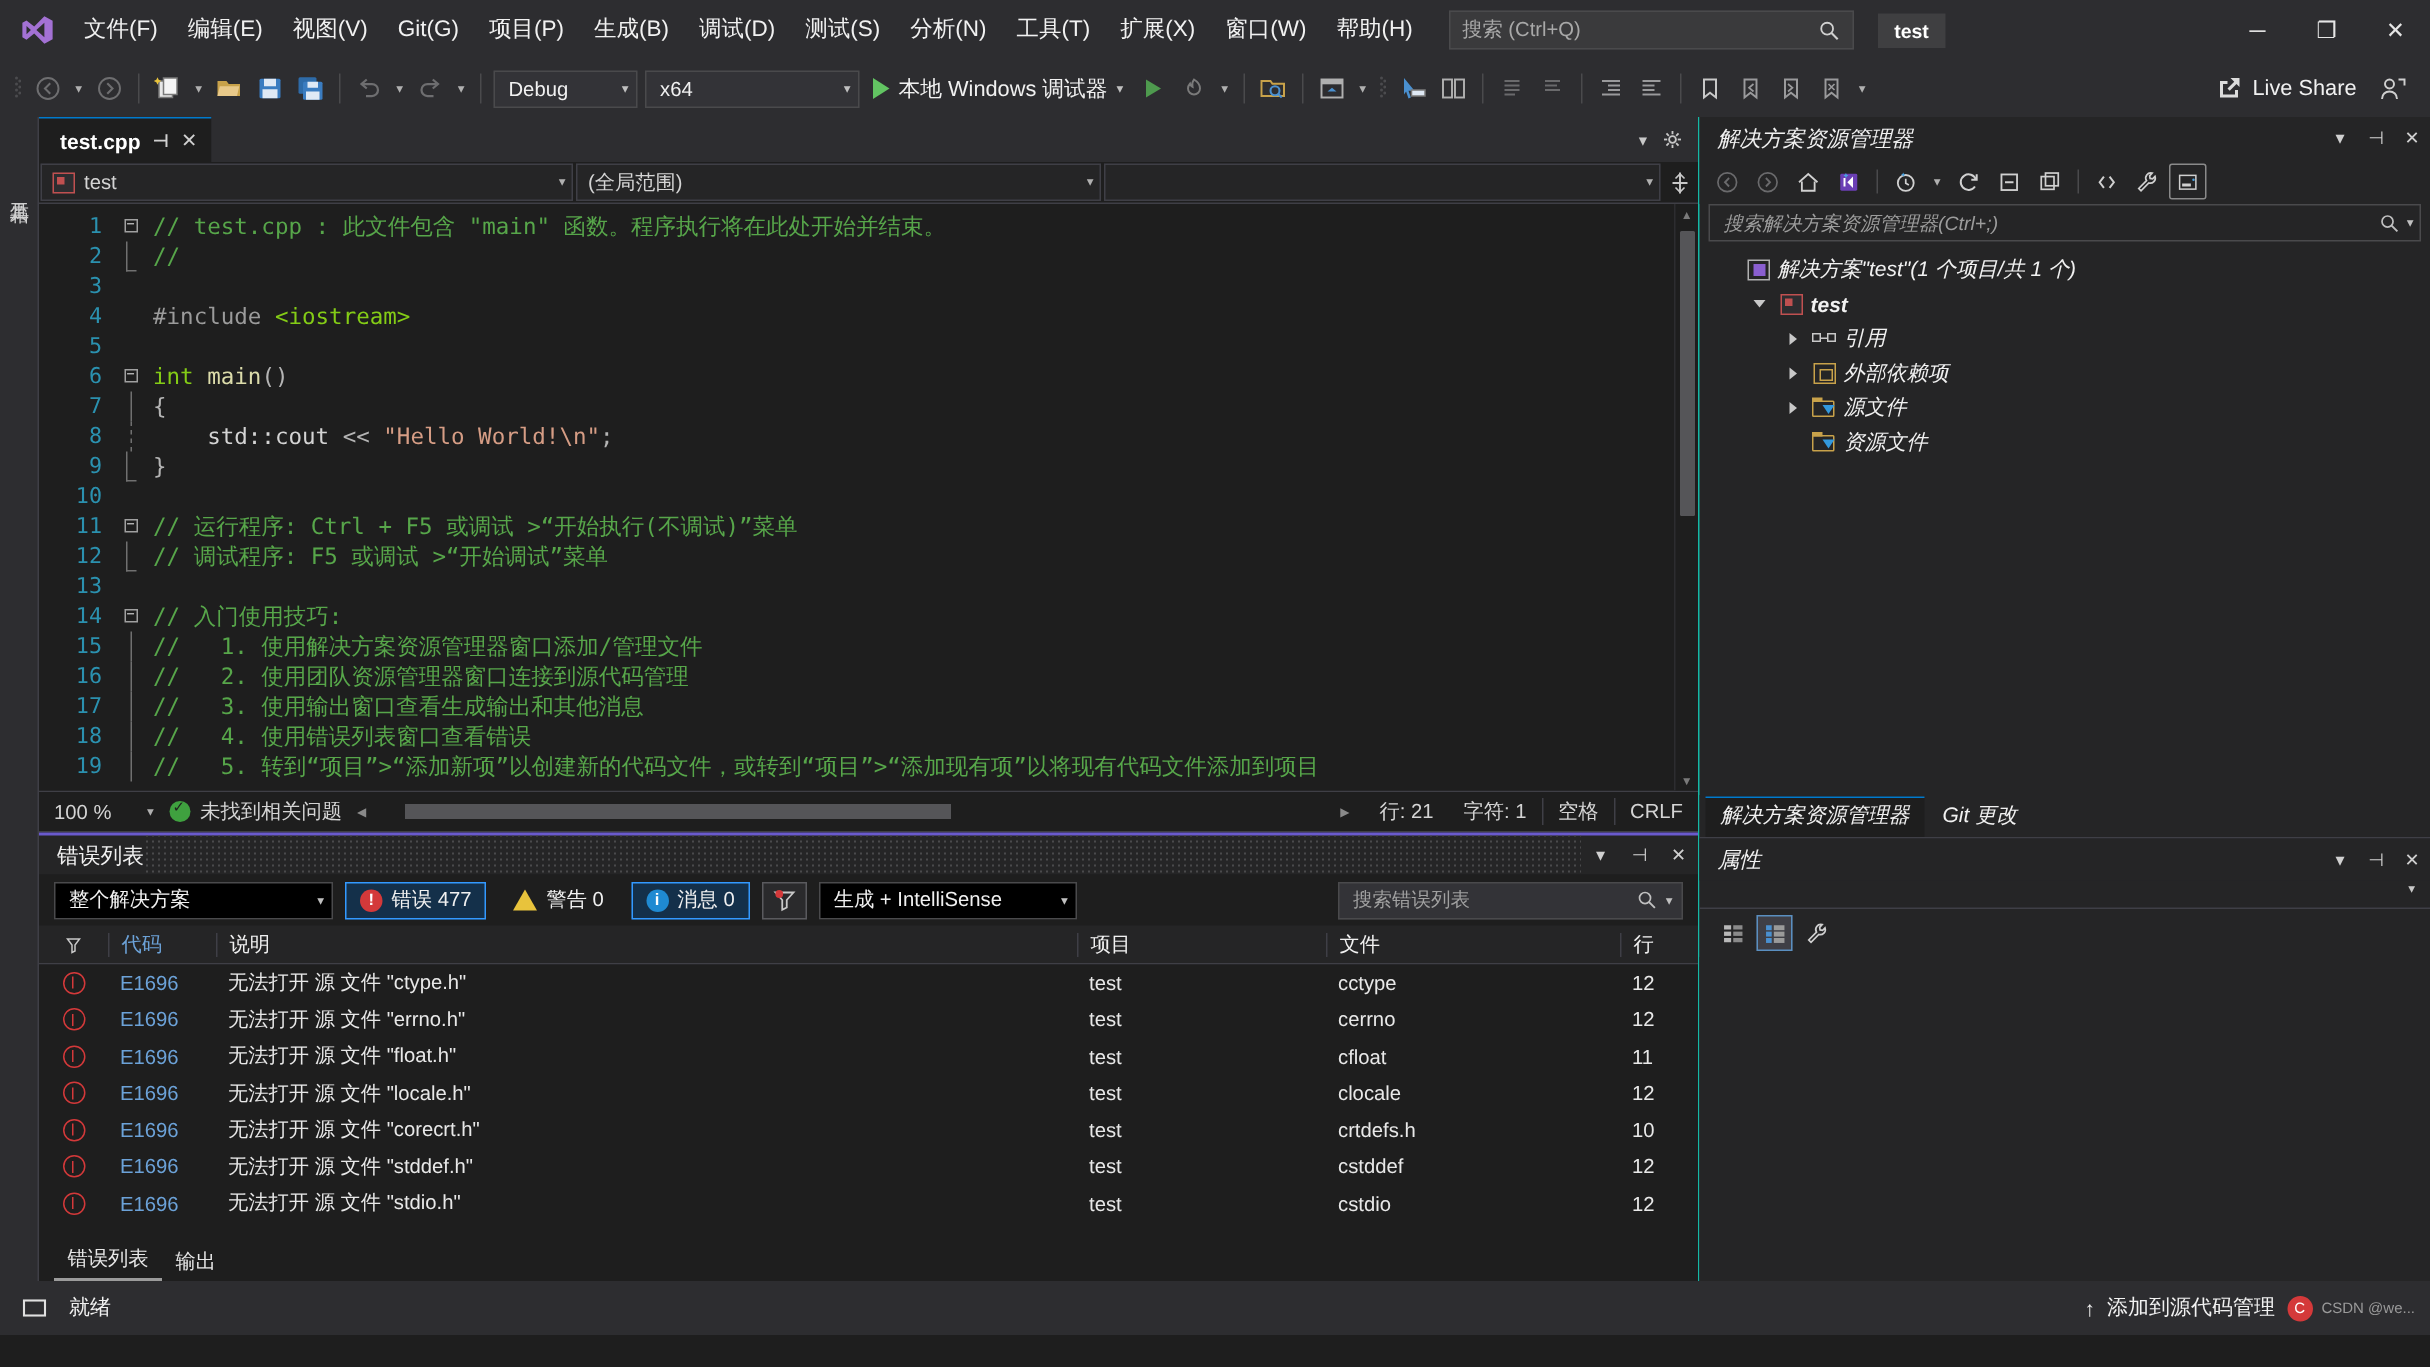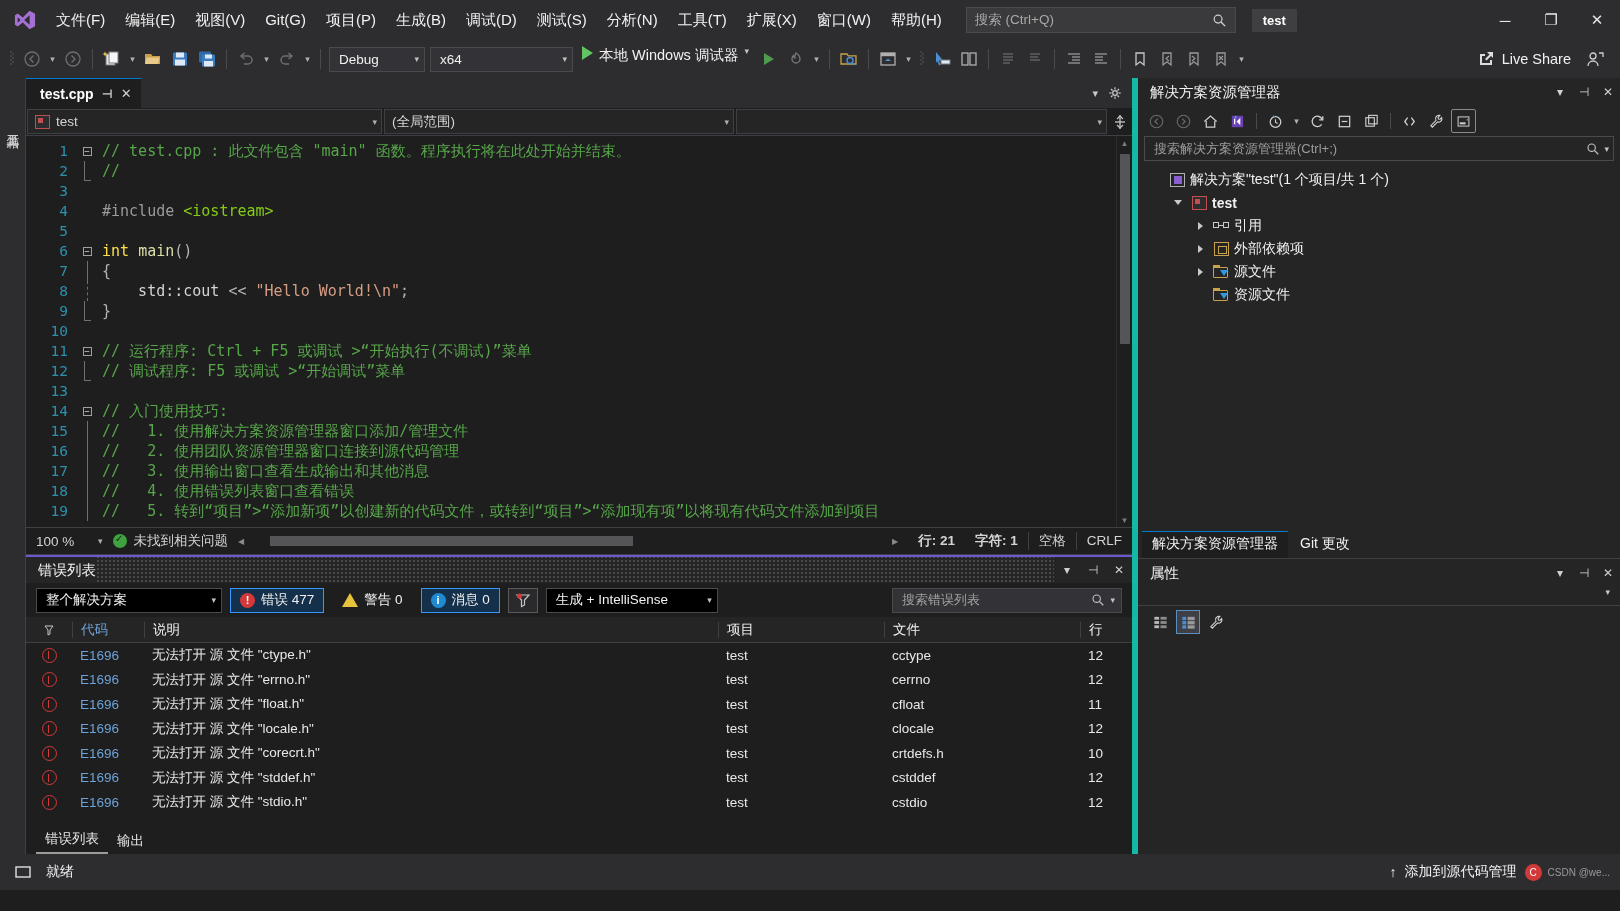--- a/index.html
+++ b/index.html
@@ -50,21 +50,21 @@
   .tb-btn svg { display: block; }
   .tb-caret { width: 13px; height: 26px; display: flex; align-items: center; justify-content: center; color: #b0b0b0; font-size: 9px; }
   .tb-sep { width: 1px; height: 20px; background: #4a4a4c; margin: 0 5px; }
   .tb-combo {
     height: 25px; background: #333337; border: 1px solid #4a4a4c; color: #f1f1f1;
     font-size: 13.5px; display: flex; align-items: center; padding: 0 5px 0 9px; gap: 6px; margin: 0 2px;
   }
   .tb-combo .lbl { flex: 1; white-space: nowrap; }
   .tb-combo .cv { color: #c0c0c0; font-size: 9px; }
   .tb-run {
-    display: flex; align-items: flex-start; gap: 6px; height: 26px; padding: 0 6px;
+    display: flex; align-items: center; gap: 6px; height: 26px; padding: 0 6px;
     font-size: 14.5px; color: #f1f1f1; white-space: nowrap;
   }
   .tri { width: 0; height: 0; border-left: 11px solid #62c462; border-top: 7px solid transparent; border-bottom: 7px solid transparent; }
   .tri.sm { border-left-color: #4ea64e; border-left-width: 10px; border-top-width: 6px; border-bottom-width: 6px; }
   .liveshare { display: flex; align-items: center; gap: 7px; font-size: 14.5px; padding: 0 10px; height: 28px; }
 
   
   .body { flex: 1 1 auto; display: flex; min-height: 0; }
   .leftrail {
     width: 26px; flex: 0 0 26px; background: #2d2d30; border-right: 1px solid #3f3f46;
@@ -115,21 +115,21 @@
   .fold { width: 18px; flex: 0 0 18px; text-align: center; color: #9a9a9a; font-size: 11px; position: relative; }
   .fbox {
     display: inline-block; width: 9px; height: 9px; border: 1px solid #a0a0a0; line-height: 7px;
     font-size: 9px; text-align: center; color: #d0d0d0; vertical-align: middle;
   }
   .fbar { display:inline-block; width:1px; height:20px; background:#707070; vertical-align: middle; }
   .fbar.dash { background: transparent; border-left: 1px dashed #707070; width:0; }
   .fend { display:inline-block; width:7px; height:20px; border-left:1px solid #707070; border-bottom:1px solid #707070; vertical-align: middle;}
   .ctext { padding-left: 6px; }
   .cmt { color: #57a64a; }
-  .kw  { color: #fde047; }
+  .kw  { color: #84cc16; }
   .pre { color: #9b9b9b; }
   .str { color: #d69d85; }
   .inc { color: #84cc16; }
   .fn  { color: #dcdcaa; }
   .pl  { color: #d4d4d4; }
   .op  { color: #b4b4b4; }
 
   .vscroll {
     width: 16px; flex: 0 0 16px; background: #1e1e1e; border-left: 1px solid #2d2d30; position: relative;
   }
@@ -144,21 +144,21 @@
   .zoom { width: 72px; padding-left: 10px; }
   .zoomcv { color: #b0b0b0; font-size: 9px; padding-right: 10px;}
   .issue { display: flex; align-items: center; gap: 7px; }
   .ok-dot { width: 14px; height: 14px; border-radius: 50%; background: #3fa13f; position: relative; }
   .ok-dot:after { content: "✓"; position: absolute; left: 2.5px; top: -1px; font-size: 10px; color: #1e1e1e; font-weight: bold;}
   .hscroll { flex: 1 1 auto; margin: 0 10px; height: 14px; background: #1e1e1e; display: flex; align-items: center; position: relative;}
   .hscroll .har { color: #8a8a8a; font-size: 8px; }
   .hscroll .htrack { flex:1 1 auto; height: 10px; position: relative; }
   .hscroll .hthumb { position: absolute; top: 0; height: 10px; background: #555558; }
   .stat-cell { padding: 0 10px; white-space: nowrap; border-left: 1px solid #3f3f46; height: 18px; line-height: 18px;}
-  .stat-cell.nb { border-left: none; font-weight: bold; }
+  .stat-cell.nb { border-left: none; }
 
   
   .errpanel { flex: 0 0 300px; height: 300px; background: #1e1e1e; display: flex; flex-direction: column; border-top: 1px solid #3f3f46;}
   .errhead {
     height: 28px; flex: 0 0 28px; background: #252526; display: flex; align-items: center;
     border-top: 2px solid #6a5acd; padding-left: 12px; font-size: 14.5px; color: #f1f1f1;
   }
   .errhead .dots { flex: 1 1 auto; height: 100%; }
   .errhead .hc { width: 26px; display: flex; align-items: center; justify-content: center; color: #d0d0d0; font-size: 12px; }
   .errtools { height: 34px; flex: 0 0 34px; display: flex; align-items: center; gap: 8px; padding: 0 10px; background: #1e1e1e;}
@@ -200,21 +200,21 @@
   }
   .err-circle:after { content: ""; position: absolute; left: 5.2px; top: 2.3px; width: 1.6px; height: 8px; background: #d4393a; }
   .ethead .c-code, .ethead .c-desc, .ethead .c-proj, .ethead .c-file, .ethead .c-line { border-left: 1px solid #3f3f46; padding-left: 8px; height: 16px; line-height: 16px;}
   .etrow .c-code, .etrow .c-desc, .etrow .c-proj, .etrow .c-file, .etrow .c-line { padding-left: 8px; }
 
   .errtabs { height: 26px; flex: 0 0 26px; background: #1e1e1e; display: flex; align-items: flex-end; gap: 0; padding-left: 10px; }
   .etab { font-size: 13.5px; padding: 2px 9px 4px; color: #e8e8e8; }
   .etab.active { border-bottom: 2px solid #9b9b9b; }
 
   
-  .rightdock { width: 488px; flex: 0 0 488px; background: #252526; display: flex; flex-direction: column; border-left: 6px solid #14b8a6;}
+  .rightdock { width: 488px; flex: 0 0 488px; background: #252526; display: flex; flex-direction: column; border-left: 1px solid #14b8a6; font-style: italic;}
   .panelhead {
     height: 28px; flex: 0 0 28px; background: #252526; display: flex; align-items: center;
     padding-left: 12px; font-size: 14.5px; color: #f1f1f1;
   }
   .panelhead .ttl { flex: 1 1 auto; }
   .panelhead .hc { width: 24px; display: flex; align-items: center; justify-content: center; color: #d0d0d0; font-size: 12px; }
   .setoolbar { height: 30px; flex: 0 0 30px; display: flex; align-items: center; gap: 2px; padding: 0 6px; background: #252526;}
   .se-btn { width: 25px; height: 24px; display: flex; align-items: center; justify-content: center; border-radius: 2px;}
   .se-btn.framed { border: 1px solid #8a8a8a; }
   .se-sep { width: 1px; height: 16px; background: #4a4a4c; margin: 0 4px; }

